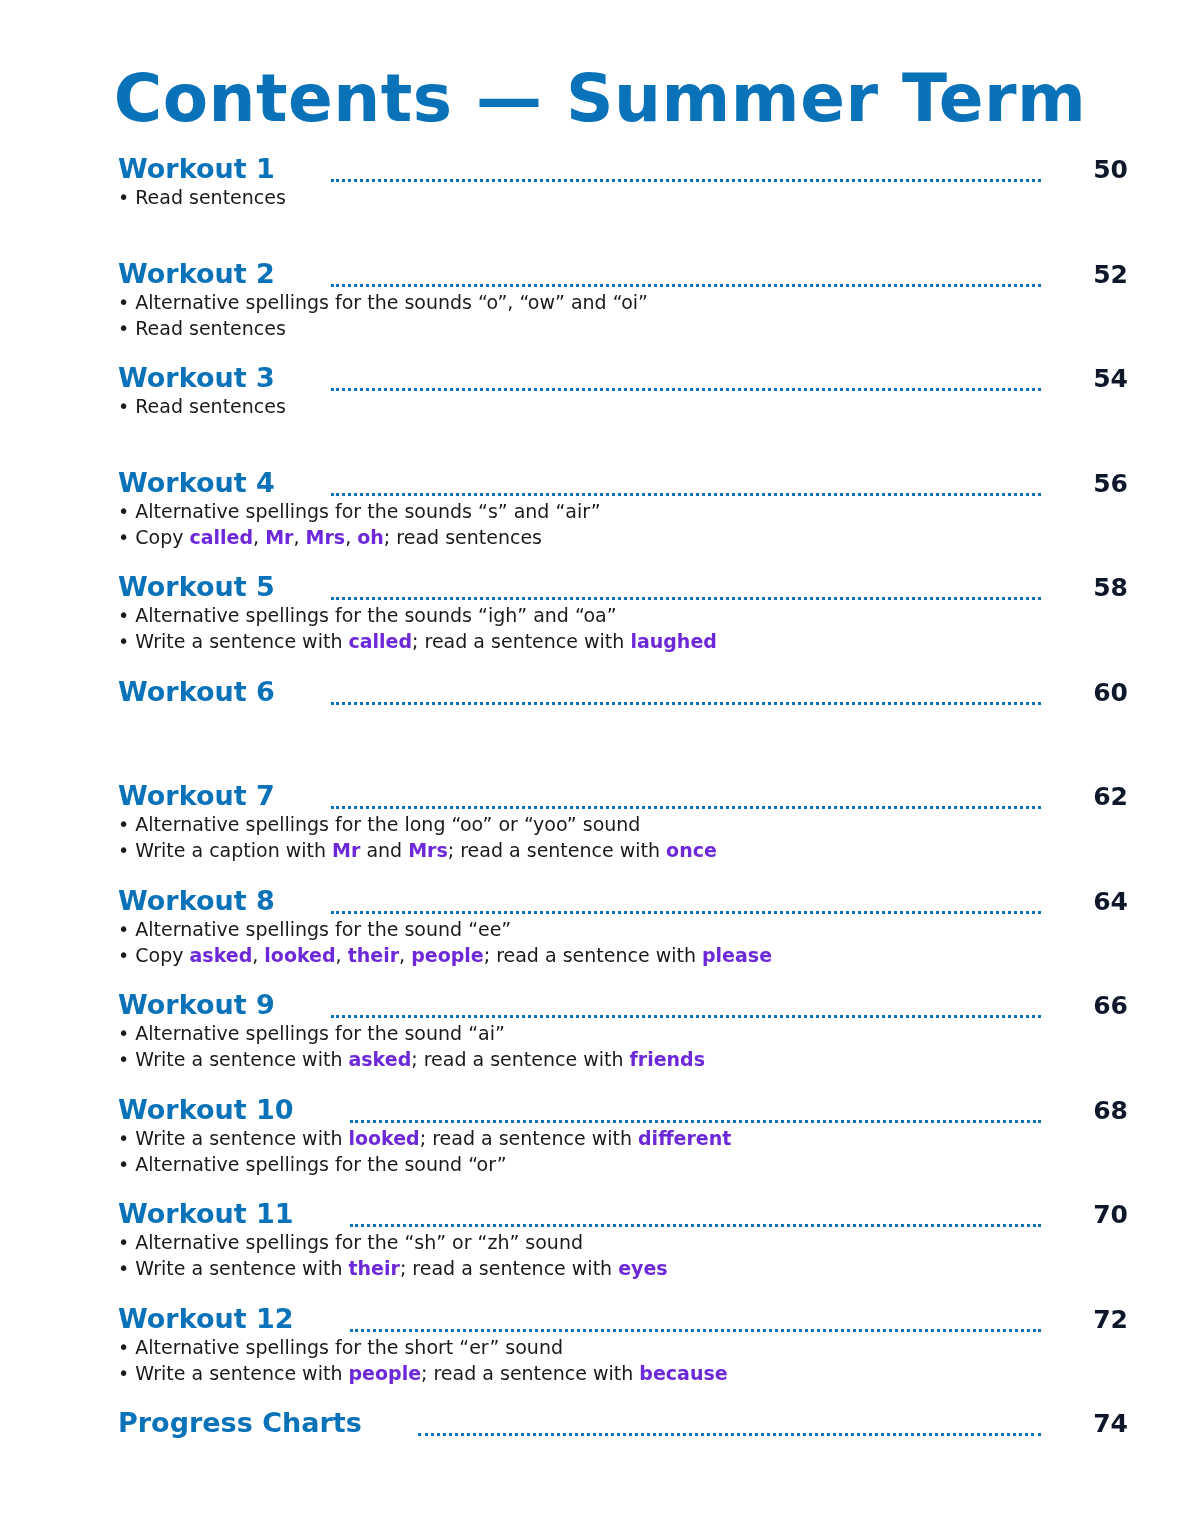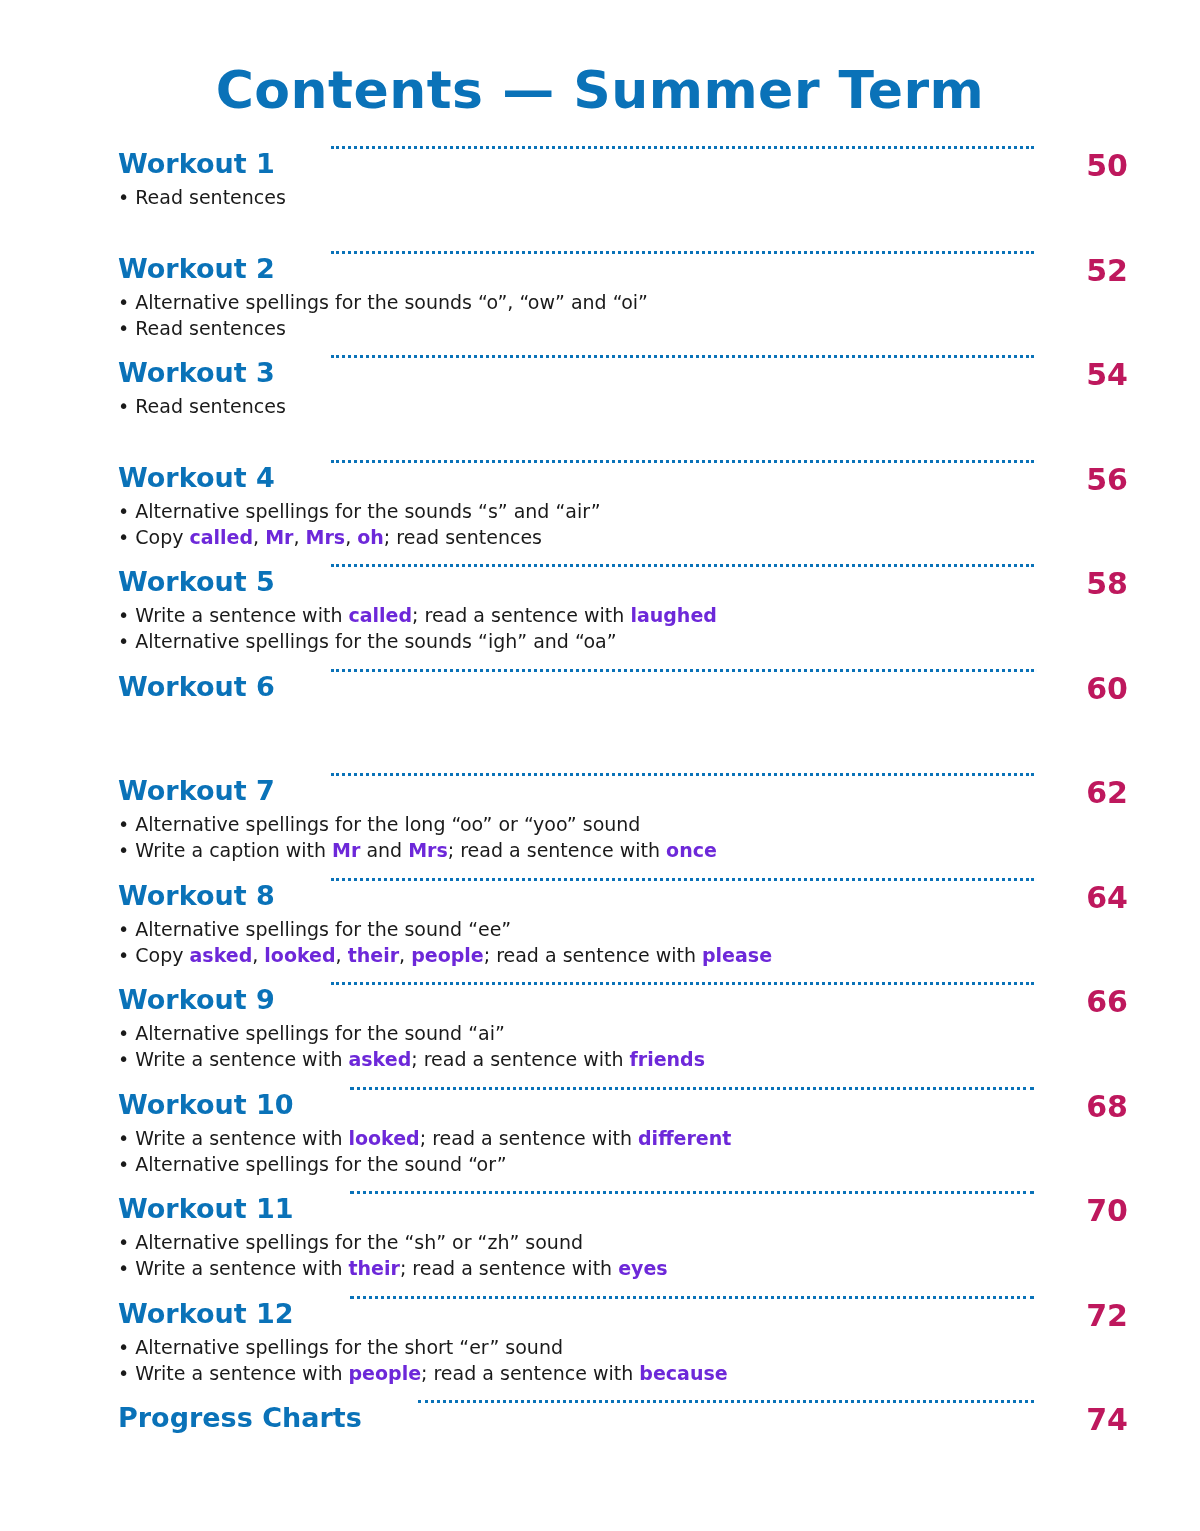--- a/index.html
+++ b/index.html
@@ -1,27 +1,27 @@
 <!DOCTYPE html>
 <html><head>
   <meta charset="utf-8">
   <style>
     html, body { margin: 0; padding: 0; background: #ffffff; }
     body { width: 1200px; height: 1531px; position: relative; overflow: hidden;
            font-family: "DejaVu Sans", sans-serif; color: #1a1a1a; }
     .title { position: absolute; top: 60px; left: 0; width: 1200px; text-align: center;
-             font-family: "DejaVu Sans", sans-serif; font-weight: bold; font-size: 52px;
+             font-family: "DejaVu Sans", sans-serif; font-weight: bold; font-size: 66px;
              color: #0a72b8; letter-spacing: 0.5px; margin: 0; }
     .toc { position: absolute; top: 148px; left: 118px; width: 1010px; }
     .entry { height: 104.5px; }
-    .entry-head { display: flex; align-items: flex-start; height: 36px; gap: 48px; }
+    .entry-head { display: flex; align-items: flex-end; height: 36px; gap: 48px; }
     .entry-title { font-weight: bold; font-size: 27px; color: #0a72b8; white-space: nowrap; }
     .dots { flex: 1; margin: 0 4px 0 8px; border-bottom: 3px dotted #0a72b8; height: 0;
             position: relative; top: -2px; }
-    .entry-page { font-weight: bold; font-size: 30px; color: #be185d; }
+    .entry-page { font-weight: bold; font-size: 25px; color: #0f172a; }
     .bullet { font-size: 19px; line-height: 26px; color: #1a1a1a; white-space: nowrap; }
     .bullet b { font-weight: bold; color: #6d28d9; }
     .final { margin-top: 0; }
   </style>
 </head>
 <body>
 
 <h1 class="title">Contents — Summer Term</h1>
 
 <div class="toc">
@@ -68,22 +68,22 @@
           <div class="bullet"><span>• </span><span>Copy </span><b>called</b><span>, </span><b>Mr</b><span>, </span><b>Mrs</b><span>, </span><b>oh</b><span>; read sentences</span></div>
         </div>
   </div>
       <div class="entry">
     <div class="entry-head">
       <span class="entry-title">Workout 5</span>
       <span class="dots"></span>
       <span class="entry-page">58</span>
     </div>
     <div class="bullets">
+          <div class="bullet"><span>• </span><span>Alternative spellings for the sounds “igh” and “oa”</span></div>
           <div class="bullet"><span>• </span><span>Write a sentence with </span><b>called</b><span>; read a sentence with </span><b>laughed</b></div>
-          <div class="bullet"><span>• </span><span>Alternative spellings for the sounds “igh” and “oa”</span></div>
         </div>
   </div>
       <div class="entry">
     <div class="entry-head">
       <span class="entry-title">Workout 6</span>
       <span class="dots"></span>
       <span class="entry-page">60</span>
     </div>
   </div>
       <div class="entry">

